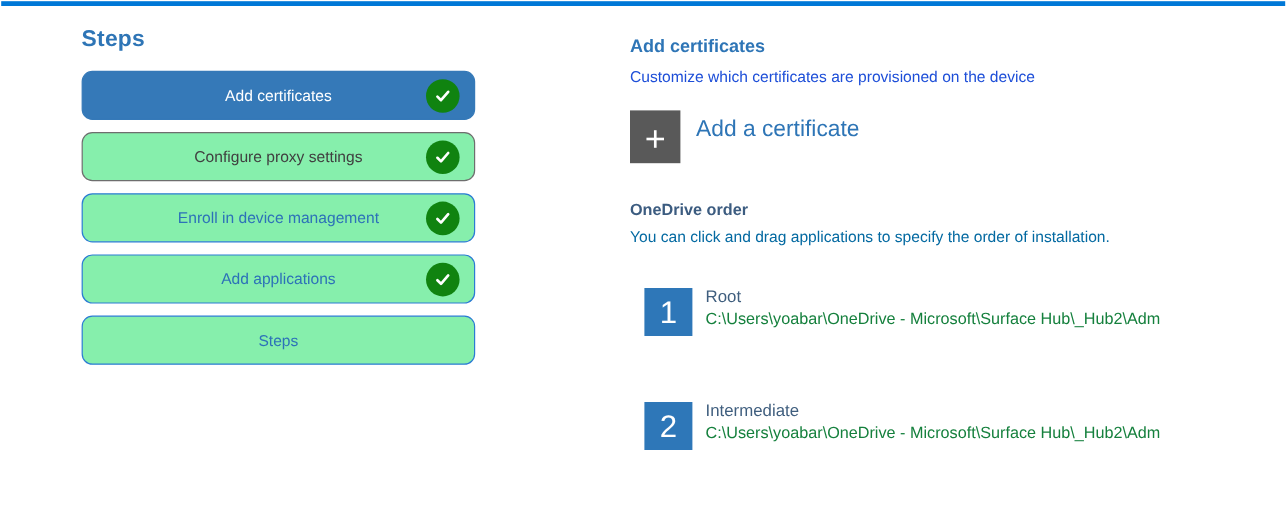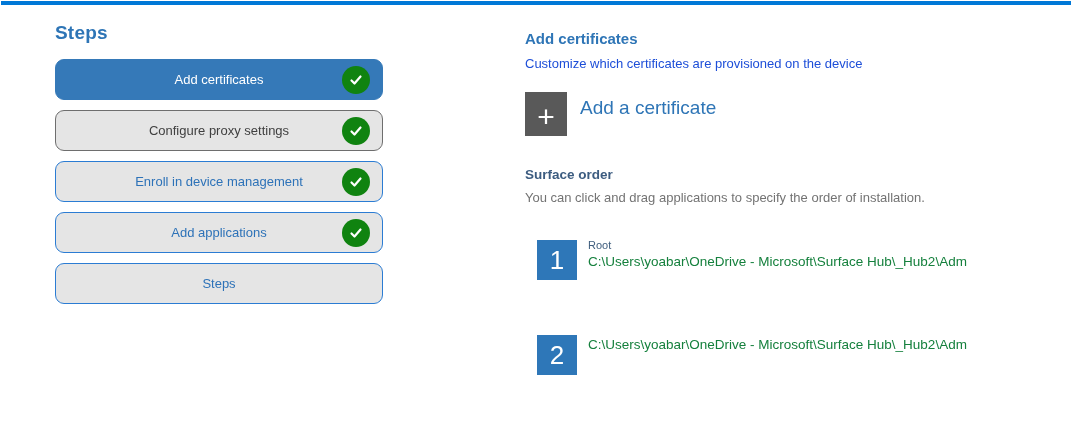--- a/index.html
+++ b/index.html
@@ -8,28 +8,28 @@
     font-family: "Liberation Sans", "DejaVu Sans", sans-serif;
     width: 1072px; height: 443px; position: relative; overflow: hidden;
   }
 
   .top-accent-bar {
     position: absolute; top: 1px; left: 1px; right: 1px; height: 4px;
     background: #0078d7;
   }
 
   
-  .steps-col { position: absolute; left: 55px; top: 22px; width: 328px; }
+  .steps-col { position: absolute; left: 68px; top: 22px; width: 328px; }
   .steps-title {
     font-size: 19px; font-weight: bold; color: #2e75b6;
     margin: 0 0 15px 0; letter-spacing: 0.2px;
   }
   .step-btn {
     position: relative; height: 41px; margin-bottom: 10px;
-    border: 1px solid #2b7cd3; border-radius: 9px; background: #e5e5e5;
+    border: 1px solid #2b7cd3; border-radius: 9px; background: #86efac;
     display: flex; align-items: center; justify-content: center;
     cursor: pointer;
   }
   .step-btn .step-label { font-size: 13px; color: #2d72b8; }
   .step-btn.selected { background: #3579b8; border-color: #3579b8; }
   .step-btn.selected .step-label { color: #ffffff; }
   .step-btn.hovered { border-color: #6e6e6e; }
   .step-btn.hovered .step-label { color: #404040; }
 
   .check-badge {
@@ -47,33 +47,33 @@
   .add-row { display: flex; align-items: flex-start; margin-top: 21px; }
   .plus-btn {
     width: 42px; height: 44px; background: #595959; border: none;
     color: #ffffff; display: flex; align-items: center; justify-content: center;
     font-size: 30px; font-weight: 300; line-height: 1; cursor: pointer;
     padding: 0; padding-top: 6px;
   }
   .add-label { font-size: 19px; color: #2e75b6; margin-left: 13px; margin-top: 5px; }
 
   .install-title { font-size: 13.5px; font-weight: bold; color: #3c5c80; margin-top: 31px; }
-  .install-desc { font-size: 13px; color: #737373; margin-top: 8px; }
+  .install-desc { font-size: 13px; color: #0369a1; margin-top: 8px; }
 
   .install-item { display: flex; align-items: flex-start; cursor: grab; }
   .install-item.first { margin-top: 35px; }
   .install-item.second { margin-top: 55px; }
   .num-square {
     width: 40px; height: 40px; margin-left: 12px; background: #2e77b8;
     color: #ffffff; font-size: 26px; font-weight: 300;
     display: flex; align-items: center; justify-content: center;
     flex-shrink: 0;
   }
   .item-text { margin-left: 11px; margin-top: -1px; }
-  .item-name { font-size: 11px; color: #3f5e7e; }
+  .item-name { font-size: 14px; color: #3f5e7e; }
   .item-path { font-size: 13.5px; color: #15803d; margin-top: 3px; white-space: nowrap; }
 </style>
 </head>
 <body>
 
 <div class="top-accent-bar"></div>
 
 <div class="steps-col">
   <h1 class="steps-title">Steps</h1>
 
@@ -124,30 +124,31 @@
   <h2 class="content-title">Add certificates</h2>
   <div class="content-sub">Customize which certificates are provisioned on the device</div>
 
   <div class="add-row">
     <button class="plus-btn">
       <span>+</span>
     </button>
     <div class="add-label">Add a certificate</div>
   </div>
 
-  <div class="install-title">Surface order</div>
+  <div class="install-title">OneDrive order</div>
   <div class="install-desc">You can click and drag applications to specify the order of installation.</div>
 
   <div class="install-item first">
     <div class="num-square">1</div>
     <div class="item-text">
       <div class="item-name">Root</div>
       <div class="item-path">C:\Users\yoabar\OneDrive - Microsoft\Surface Hub\_Hub2\Adm</div>
     </div>
   </div>
 
   <div class="install-item second">
     <div class="num-square">2</div>
     <div class="item-text">
+      <div class="item-name">Intermediate</div>
       <div class="item-path">C:\Users\yoabar\OneDrive - Microsoft\Surface Hub\_Hub2\Adm</div>
     </div>
   </div>
 </div>
 
 </body></html>

